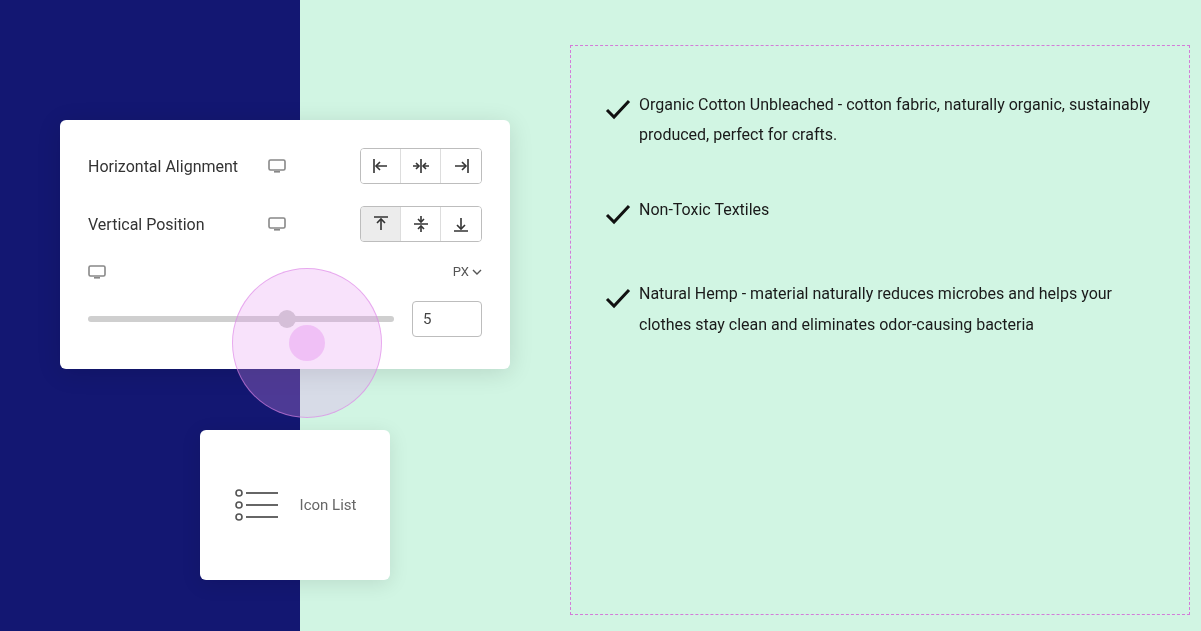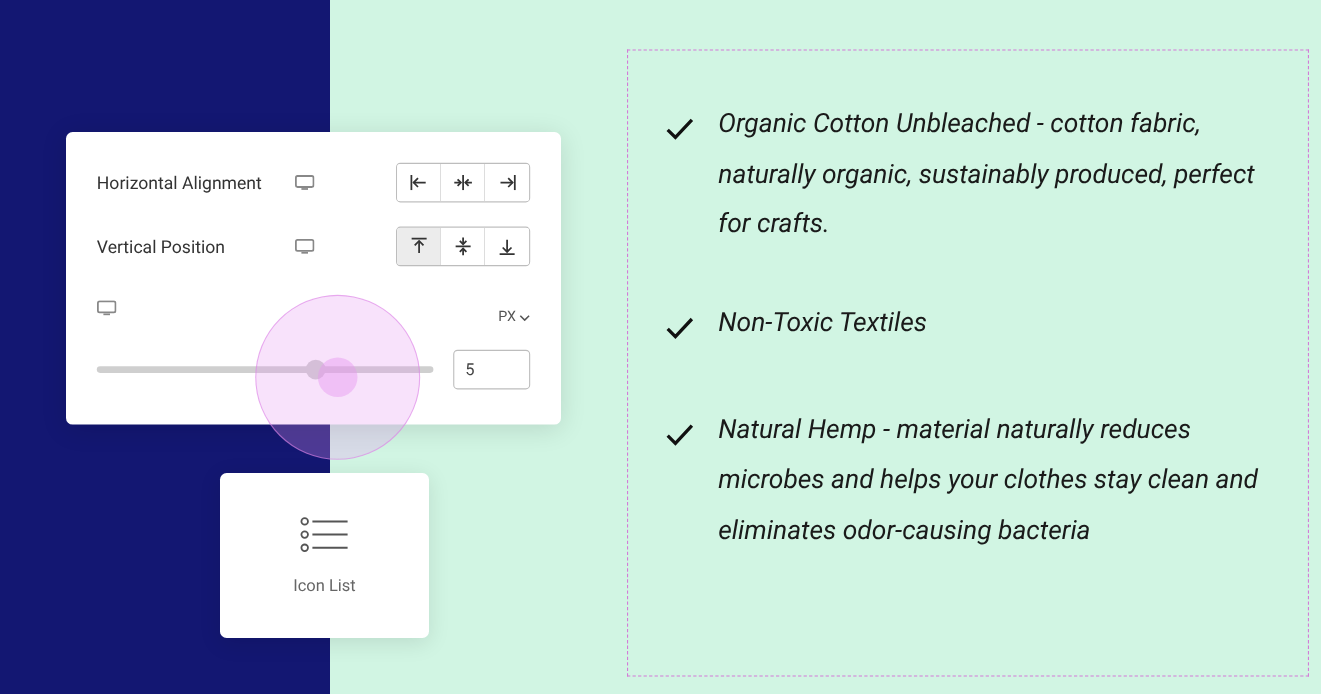--- a/index.html
+++ b/index.html
@@ -64,21 +64,20 @@
     cursor: pointer;
   }
   .btn-group button:last-child { border-right: none; }
   .btn-group button.active { background: #ececec; }
   .unit-select {
     font-size: 13px;
     color: #555;
     display: flex;
     align-items: center;
     gap: 3px;
-    margin-top: 17px;
   }
   .slider-row {
     display: flex;
     align-items: center;
     gap: 18px;
   }
   .slider-track {
     flex: 1;
     height: 6px;
     background: #cfcfcf;
@@ -131,21 +130,21 @@
   .widget-card {
     position: absolute;
     left: 200px;
     top: 430px;
     width: 190px;
     height: 150px;
     background: #fff;
     border-radius: 6px;
     box-shadow: 0 4px 20px rgba(0,0,0,0.10);
     display: flex;
-    flex-direction: column;
+    flex-direction: row;
     align-items: center;
     justify-content: center;
     gap: 20px;
   }
   .widget-card-icon svg { display:block; }
   .widget-card-label {
     font-size: 15px;
     color: #666;
   }
 
@@ -156,26 +155,25 @@
     top: 45px;
     width: 620px;
     height: 570px;
     border: 1px dashed #d37bd8;
     padding: 44px 34px;
     overflow: hidden;
   }
   .list-item {
     display: flex;
     align-items: flex-start;
-    gap: 22px;
+    gap: 8px;
     margin-bottom: 44px;
-    font-size: 24px;
+    font-size: 16px;
     line-height: 1.9;
     color: #1a1a1a;
-    font-style: italic;
   }
   .list-item:last-child { margin-bottom: 0; }
   .check-icon {
     flex: 0 0 26px;
     margin-top: 8px;
   }
   .list-text { flex: 1; }
 </style>
 </head>
 <body>

